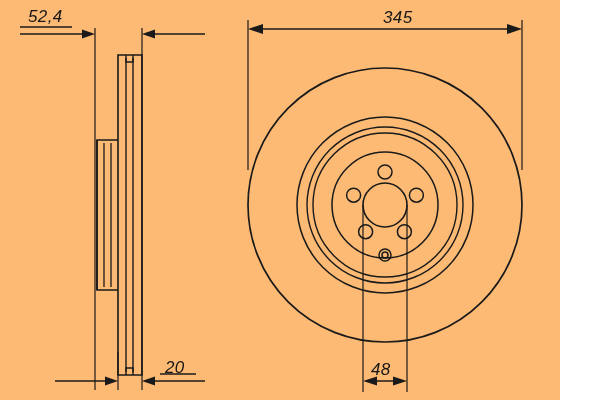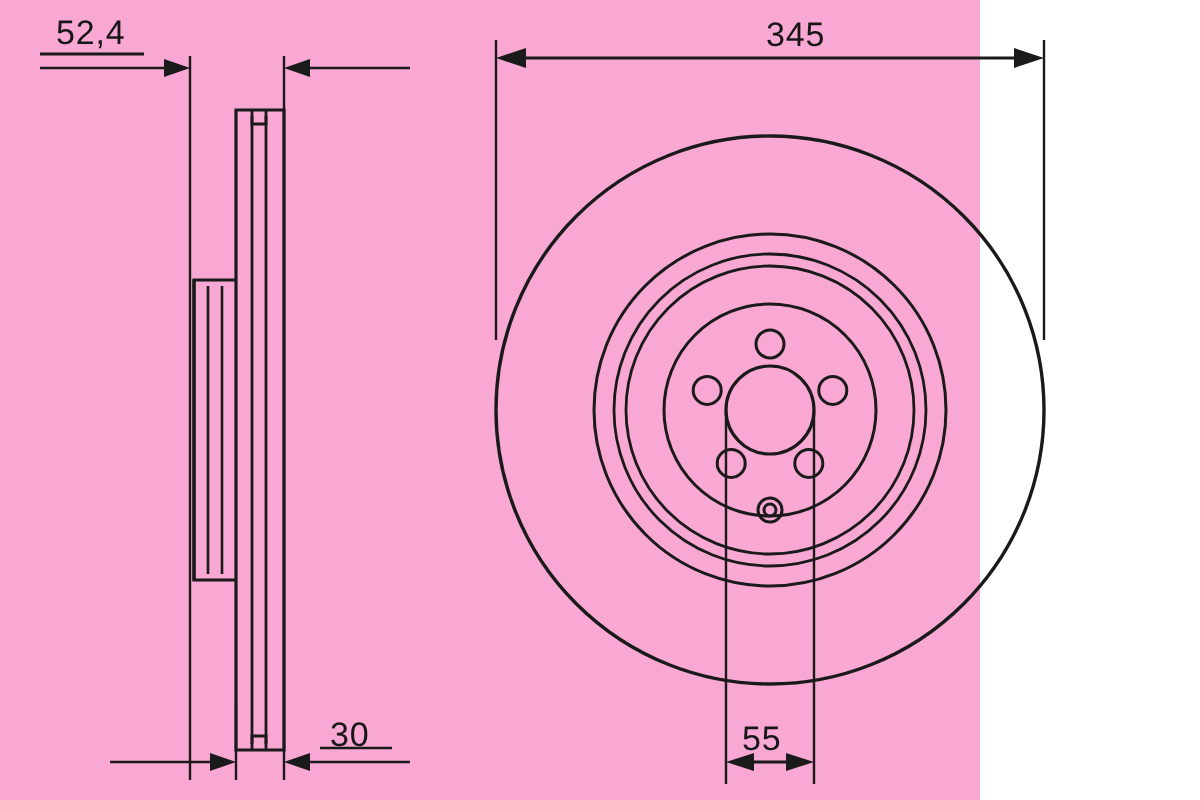--- a/index.html
+++ b/index.html
@@ -1,18 +1,18 @@
 <!DOCTYPE html>
 <html><head>
 <meta charset="utf-8">
 <style>
   html,body{margin:0;padding:0;background:#ffffff;}
   body{width:600px;height:400px;overflow:hidden;
        font-family:"Liberation Sans","DejaVu Sans",sans-serif;color:#1a1a1a;}
-  #stage{position:relative;width:490px;height:400px;background:#f9a8d4;}
+  #stage{position:relative;width:560px;height:400px;background:#fdba74;font-style:italic;}
   #dwg{position:absolute;left:0;top:0;width:600px;height:400px;}
   .lbl{position:absolute;font-size:17px;color:#171717;white-space:nowrap;
        letter-spacing:.4px;line-height:1;}
 </style>
 </head>
 <body>
 
 <div id="stage">
 
   <svg id="dwg" viewBox="0 0 600 400">
@@ -87,19 +87,19 @@
         <line x1="407" y1="205" x2="407" y2="392" stroke-width="1.2"></line>
         <line x1="366" y1="381" x2="404" y2="381" stroke-width="1.5"></line>
         <polygon points="363,381 377,376.5 377,385.5" fill="#1a1a1a" stroke="none"></polygon>
         <polygon points="407,381 393,376.5 393,385.5" fill="#1a1a1a" stroke="none"></polygon>
       </g>
     </g>
   </svg>
 
   <div class="lbl" style="left:28px;top:8px;">52,4</div>
 
-  <div class="lbl" style="left:165px;top:359px;">30</div>
+  <div class="lbl" style="left:165px;top:359px;">20</div>
 
   <div class="lbl" style="left:371px;top:9px;margin-left:12px;">345</div>
 
-  <div class="lbl" style="left:371px;top:361px;">55</div>
+  <div class="lbl" style="left:371px;top:361px;">48</div>
 
 </div>
 
 </body></html>

